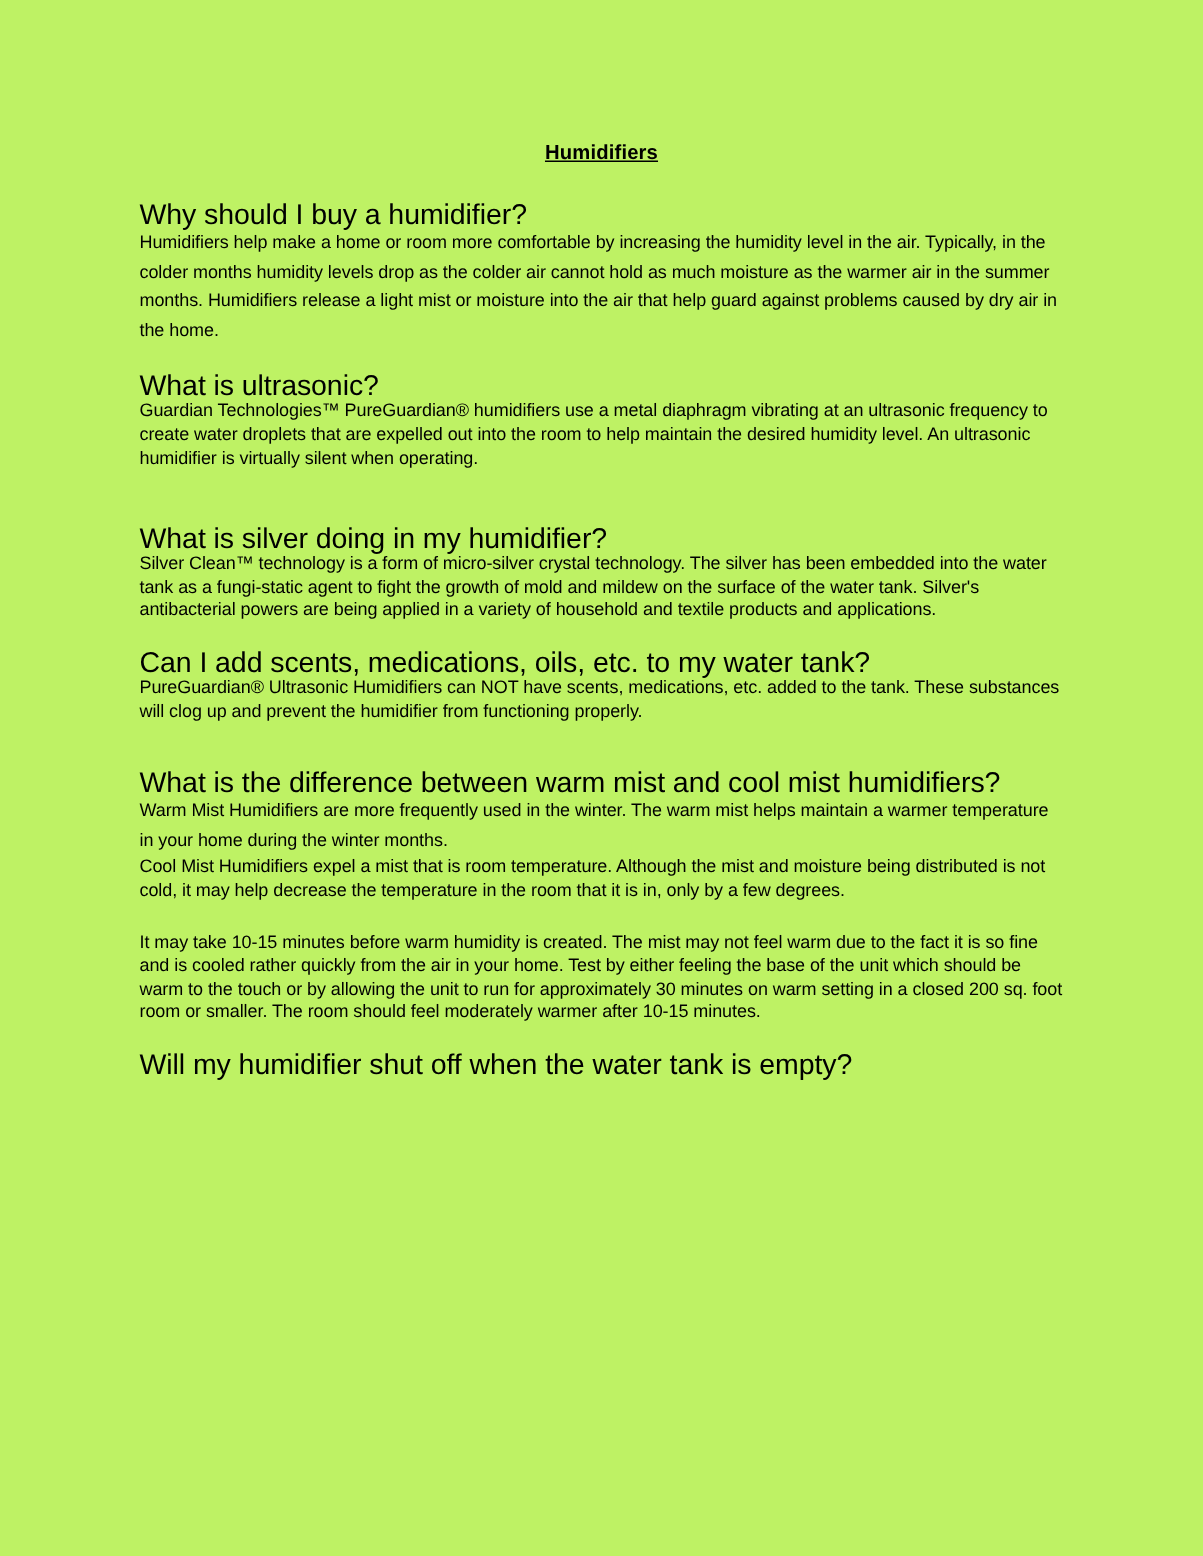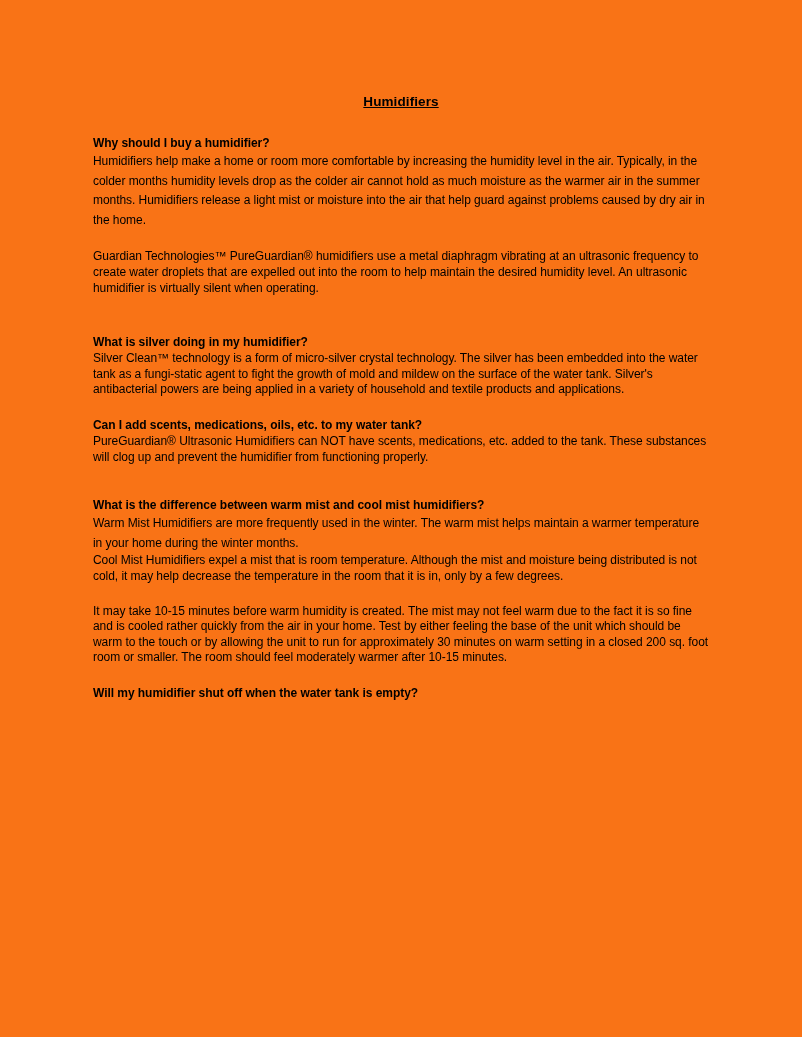--- a/index.html
+++ b/index.html
@@ -10,21 +10,21 @@
   }
   body {
     font-family: "Liberation Sans", sans-serif;
     color: #000000;
     -webkit-font-smoothing: antialiased;
   }
   .page {
     position: relative;
     width: 802px;
     height: 1037px;
-    background: #f97316;
+    background: #bef264;
     overflow: hidden;
     box-sizing: border-box;
   }
   .content {
     position: absolute;
     left: 93px;
     top: 94px;
     width: 616px;
   }
   .doc-title {
@@ -33,22 +33,22 @@
     text-align: center;
     text-decoration: underline;
     letter-spacing: 0.1px;
     margin: 0 0 25px 0;
     line-height: 16px;
   }
   .section {
     margin: 0;
   }
   .heading {
-    font-size: 12px;
-    font-weight: bold;
+    font-size: 19px;
+    font-weight: normal;
     line-height: 17px;
     margin: 0;
     letter-spacing: -0.05px;
   }
   .para {
     font-size: 12px;
     font-weight: normal;
     margin: 0;
     letter-spacing: -0.05px;
     text-align: left;
@@ -71,20 +71,21 @@
     <h1 class="doc-title">Humidifiers</h1>
 
     <div class="section">
       <div class="heading">Why should I buy a humidifier?</div>
       <div class="para loose">Humidifiers help make a home or room more comfortable by increasing the humidity level in the air. Typically, in the colder months humidity levels drop as the colder air cannot hold as much moisture as the warmer air in the summer months. Humidifiers release a light mist or moisture into the air that help guard against problems caused by dry air in the home.</div>
     </div>
 
     <div class="gap-section"></div>
 
     <div class="section">
+      <div class="heading">What is ultrasonic?</div>
       <div class="para tight">Guardian Technologies™ PureGuardian® humidifiers use a metal diaphragm vibrating at an ultrasonic frequency to create water droplets that are expelled out into the room to help maintain the desired humidity level. An ultrasonic humidifier is virtually silent when operating.</div>
     </div>
 
     <div class="gap-section"></div>
 
     <div class="section">
     </div>
 
     <div class="gap-section"></div>
 

